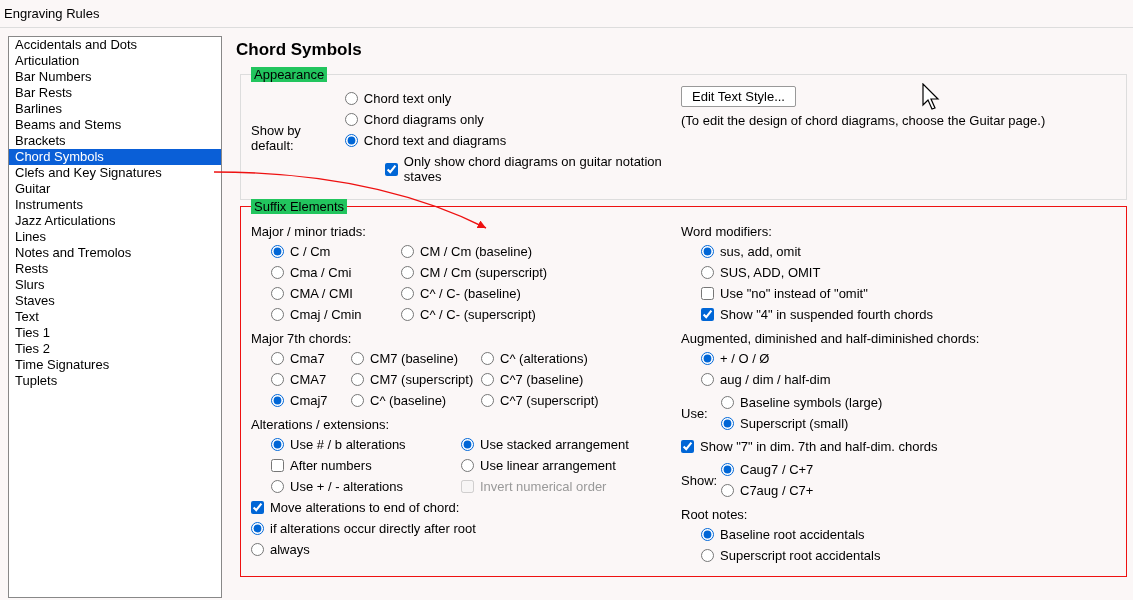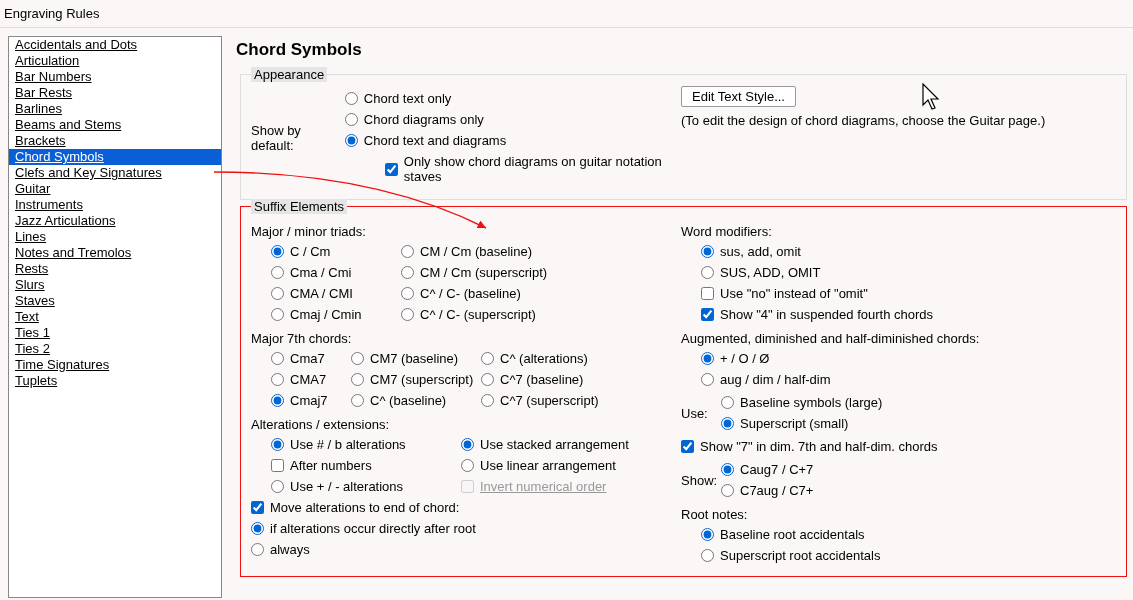--- a/index.html
+++ b/index.html
@@ -1,44 +1,44 @@
 <!DOCTYPE html>
 <html><head>
 <meta charset="utf-8">
 <style>
   * { box-sizing: border-box; margin: 0; padding: 0; }
   body { font-family: "Segoe UI", Tahoma, sans-serif; font-size: 13px; background: #fbf7f7; color: #000; width: 1133px; height: 600px; overflow: hidden; }
   .window-title { padding: 6px 4px; font-size: 13px; }
   .hr { border-top: 1px solid #ddd; }
   .main { display: flex; height: 570px; }
   .sidebar { width: 214px; background: #fff; border: 1px solid #888; margin: 8px 0 0 8px; overflow: hidden; }
-  .sidebar-item { padding: 0 6px; line-height: 16px; cursor: default; white-space: nowrap; text-decoration: underline; }
+  .sidebar-item { padding: 0 6px; line-height: 16px; cursor: default; white-space: nowrap; }
   .sidebar-item.selected { background: #0a5fd7; color: #fff; }
   .content { flex: 1; padding: 10px 0 0 12px; position: relative; }
   h2.page-title { font-size: 17px; font-weight: 700; margin: 2px 0 14px 2px; }
   .fieldset { border: 1px solid #ddd; margin: 0 6px 6px 6px; padding: 6px 10px 10px 10px; position: relative; }
   .fieldset.highlight { border: 1px solid #e11; }
-  .legend { position: relative; top: -14px; background: #e5e5e5; padding: 0 3px; font-size: 13px; }
+  .legend { position: relative; top: -14px; background: #22c55e; padding: 0 3px; font-size: 13px; }
   .fieldset-body { margin-top: -10px; }
   .row { display: flex; align-items: center; margin: 2px 0; }
   .lbl { display: inline-block; }
   .col-left { width: 430px; }
   .col-right { flex: 1; }
   .two-col { display: flex; }
   .subhead { margin: 6px 0 2px 0; }
   .indent1 { padding-left: 20px; }
   .indent2 { padding-left: 40px; }
   .btn { background: #fff; border: 1px solid #999; border-radius: 2px; padding: 2px 10px; cursor: pointer; font: inherit; }
   .note { margin-top: 6px; }
   input[type=radio], input[type=checkbox] { accent-color: #0066d6; margin-right: 6px; vertical-align: -2px; }
   .radio-grid { display: grid; }
   .maj-grid { grid-template-columns: 130px 160px; }
   .maj7-grid { grid-template-columns: 80px 130px 140px; }
   .cell { display: flex; align-items: center; padding: 3px 0; }
-  .disabled { color: #999; text-decoration: underline; }
+  .disabled { color: #999; }
   .cursor-pointer { position: absolute; left: 700px; top: 55px; pointer-events: none; }
   .arrow { position: absolute; pointer-events: none; }
 </style>
 </head>
 <body>
 
 <div class="window-title">Engraving Rules</div>
 <div class="hr"></div>
 
 <div class="main">

